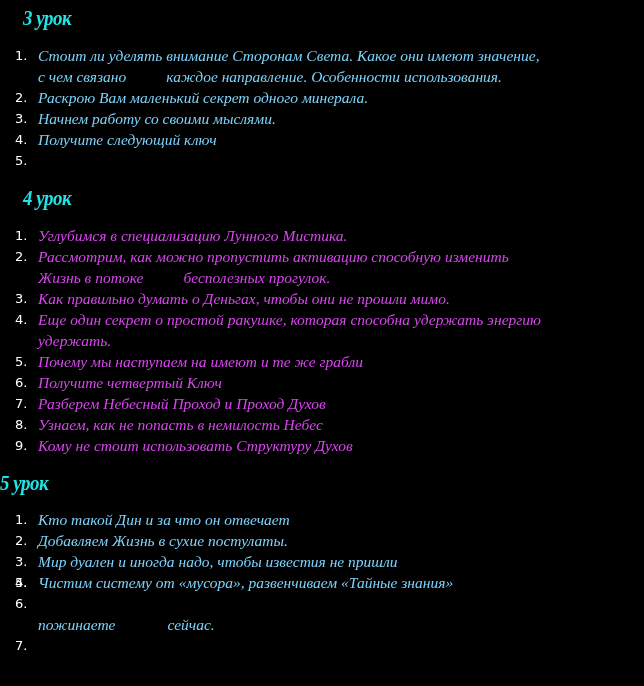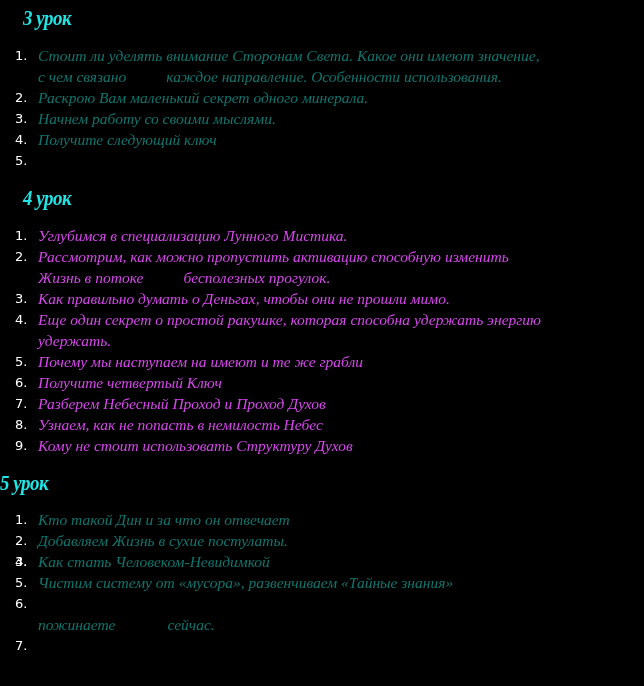--- a/index.html
+++ b/index.html
@@ -47,21 +47,21 @@
     .num {
       position: absolute;
       left: 15px;
       top: 0;
       font-family: "DejaVu Sans", sans-serif;
       font-style: normal;
       font-size: 13px;
       color: #ffffff;
     }
     .txt { display: inline; }
-    .white .txt { color: #0f766e; }
+    .white .txt { color: #7dd3fc; }
     .gold .txt { color: #d946ef; }
     .gap { display: inline-block; }
   </style>
 </head>
 <body>
 
 <h2 class="section-title" style="left:23px; top:6px;">3 урок</h2>
 <ol class="lesson white" style="top:45px;">
   <li>
     <span class="num">1.</span>
@@ -132,24 +132,24 @@
   <li>
     <span class="num">1.</span>
     <span class="txt">Кто такой Дин и за что он отвечает</span>
   </li>
   <li>
     <span class="num">2.</span>
     <span class="txt">Добавляем Жизнь в сухие постулаты.</span>
   </li>
   <li>
     <span class="num">3.</span>
+    <span class="txt">Мир дуален и иногда надо, чтобы известия не пришли</span>
   </li>
   <li>
     <span class="num">4.</span>
-    <span class="txt">Как стать Человеком-Невидимкой</span>
   </li>
   <li>
     <span class="num">5.</span>
     <span class="txt">Чистим систему от «мусора», развенчиваем «Тайные знания»</span>
   </li>
   <li>
     <span class="num">6.</span>
     <br>
     <span class="txt">пожинаете</span><span class="gap" style="width:52px"></span><span class="txt">сейчас.</span>
   </li>

